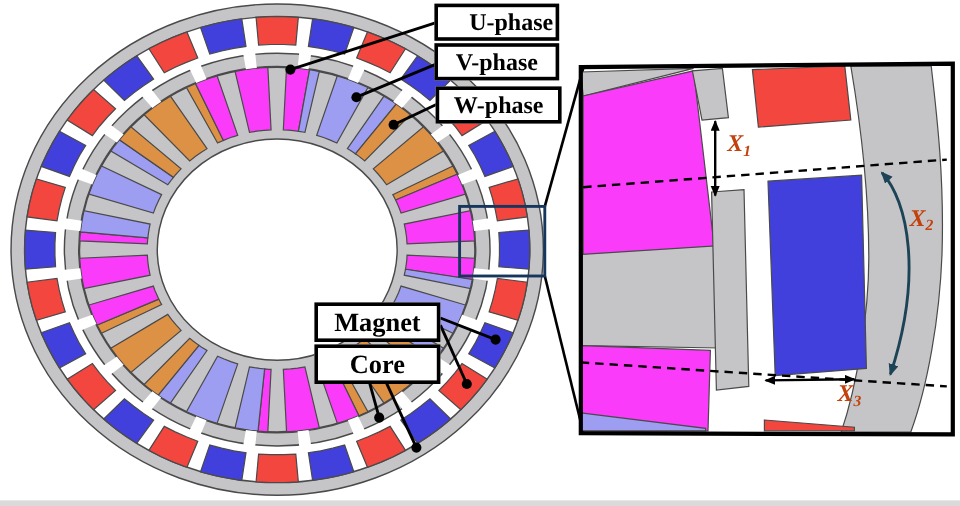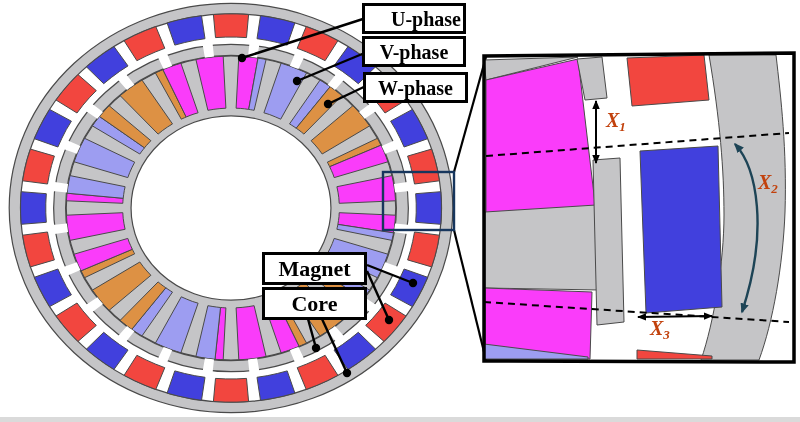--- a/index.html
+++ b/index.html
@@ -15,21 +15,21 @@
   #lblU{left:362px;top:3px;padding-left:24px;}
   #lblV{left:362px;top:36px;}
   #lblW{left:363px;top:72px;width:105px;}
   #lblMagnet{left:262px;top:252px;}
   #lblCore{left:262px;top:287px;}
   .dim{position:absolute;font-style:italic;font-weight:bold;font-size:20px;color:#c2410c;
        font-family:"Liberation Serif",serif;line-height:1;}
   .dim sub{font-size:13px;font-style:italic;vertical-align:-4px;}
   #dimX1{left:606px;top:110px;}
   #dimX2{left:758px;top:172px;}
-  #dimX3{left:650px;top:318px;}
+  #dimX3{left:698px;top:318px;}
   .bottom-strip{position:absolute;left:0;top:417px;width:800px;height:5px;background:#dadada;}
   .ol{stroke:#4a4a4a;stroke-width:1px;}
 </style>
 </head>
 <body>
 
 <div class="stage">
 
   <svg id="scene" width="800" height="422" viewBox="0 0 800 422">
     <defs>

